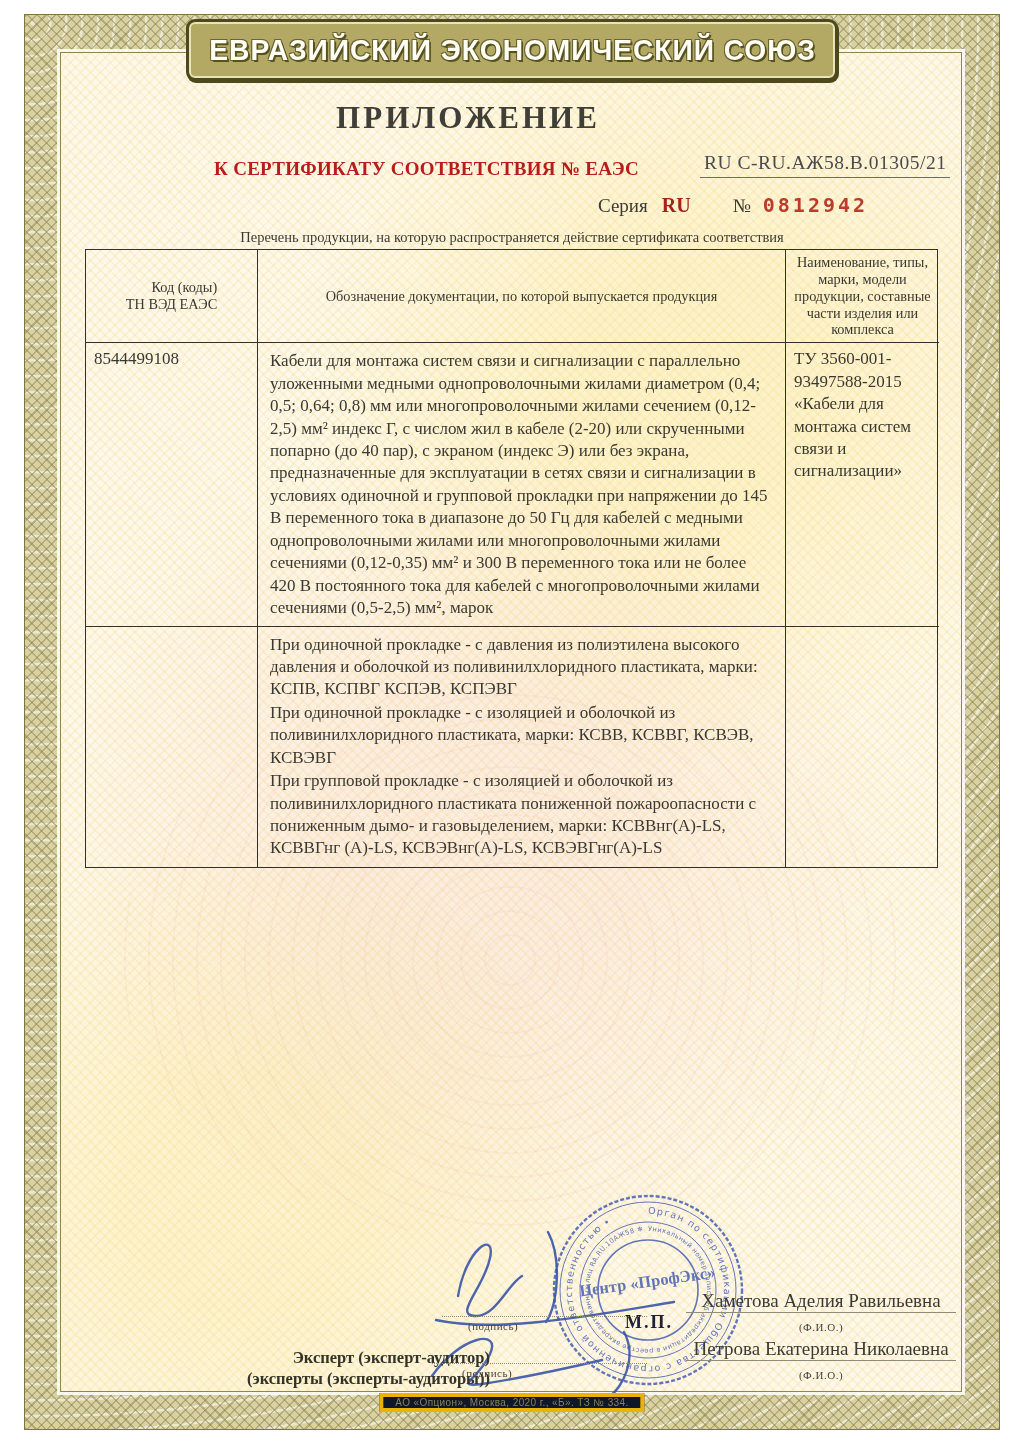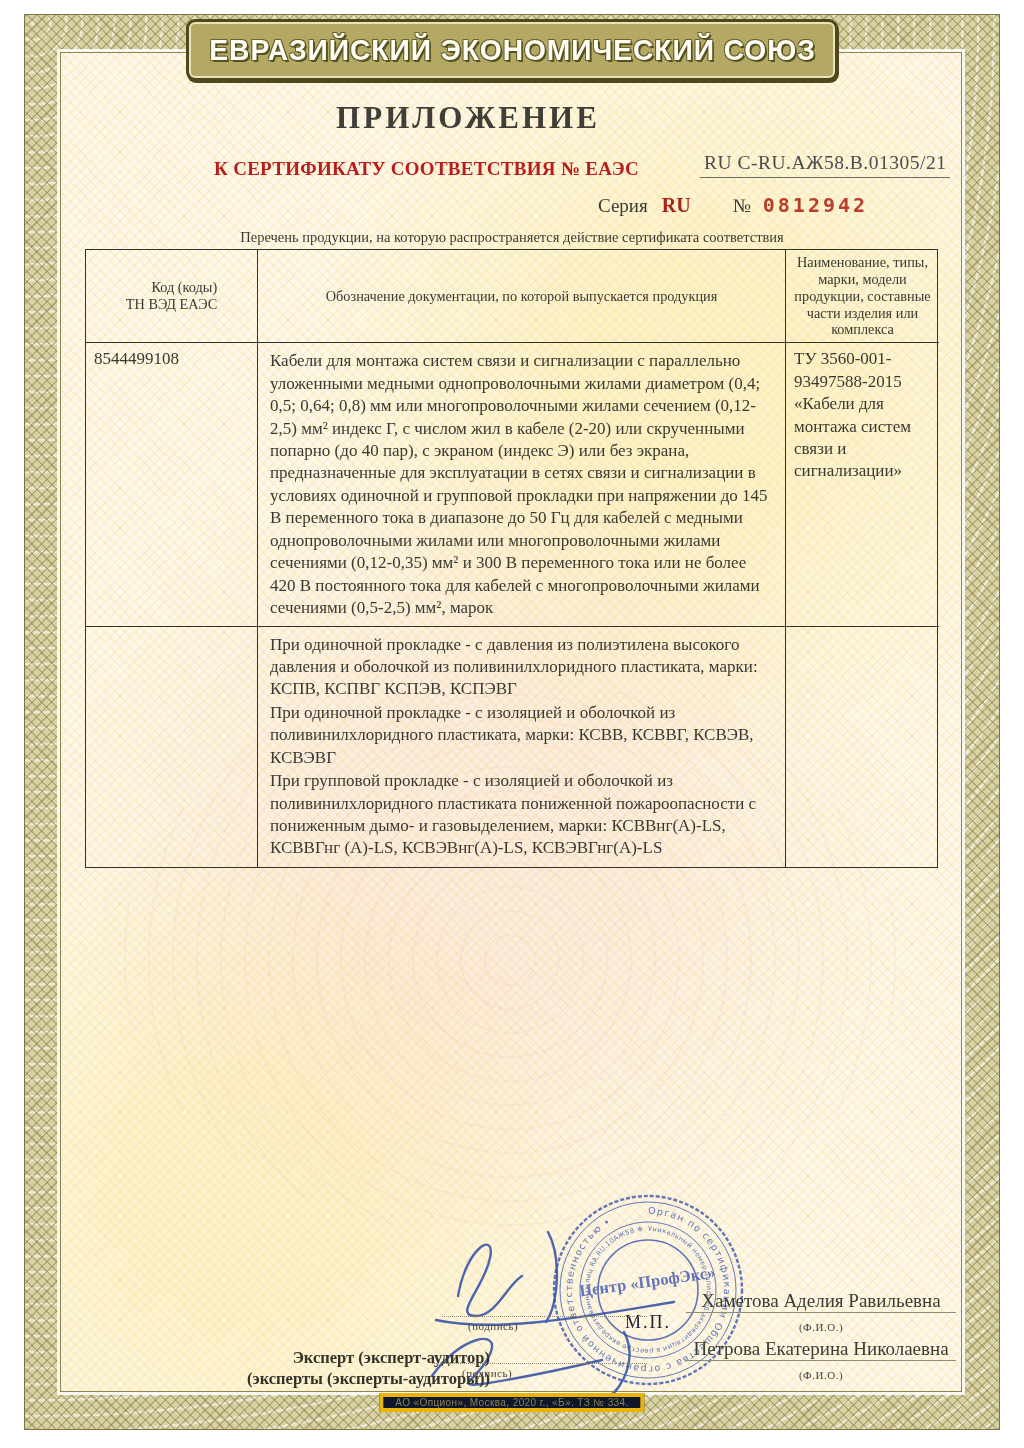--- a/index.html
+++ b/index.html
@@ -73,21 +73,21 @@
   .sign-caption{position:absolute;font-size:11px;color:#45433b;letter-spacing:.5px;}
   .sign-caption-1{left:468px;top:1320px;}
   .sign-caption-2{left:462px;top:1367px;}
   .fio-block{position:absolute;width:270px;text-align:center;}
   .fio-1{left:686px;top:1290px;}
   .fio-2{left:686px;top:1338px;}
   .fio-name{font-size:19px;color:#3c3b33;padding-bottom:0;border-bottom:1px solid #8f8c78;}
   .fio-caption{font-size:11px;color:#45433b;margin-top:8px;letter-spacing:.5px;}
   
   .stamp{position:absolute;left:550px;top:1192px;width:196px;height:196px;opacity:.88;}
-  .mp{position:absolute;left:625px;top:1312px;font-size:18px;font-weight:normal;
+  .mp{position:absolute;left:625px;top:1312px;font-size:18px;font-weight:bold;
       letter-spacing:2px;color:#20203a;}
   .sig-ink{position:absolute;pointer-events:none;}
   
   .footer-box{position:absolute;left:50%;top:1393px;transform:translateX(-50%);
       background:#0f172a;border:4px solid #eab308;padding:0 12px;white-space:nowrap;
       font-family:"Liberation Sans",sans-serif;font-size:10px;color:#8a8257;letter-spacing:.4px;}
 </style>
 </head>
 <body>
 

